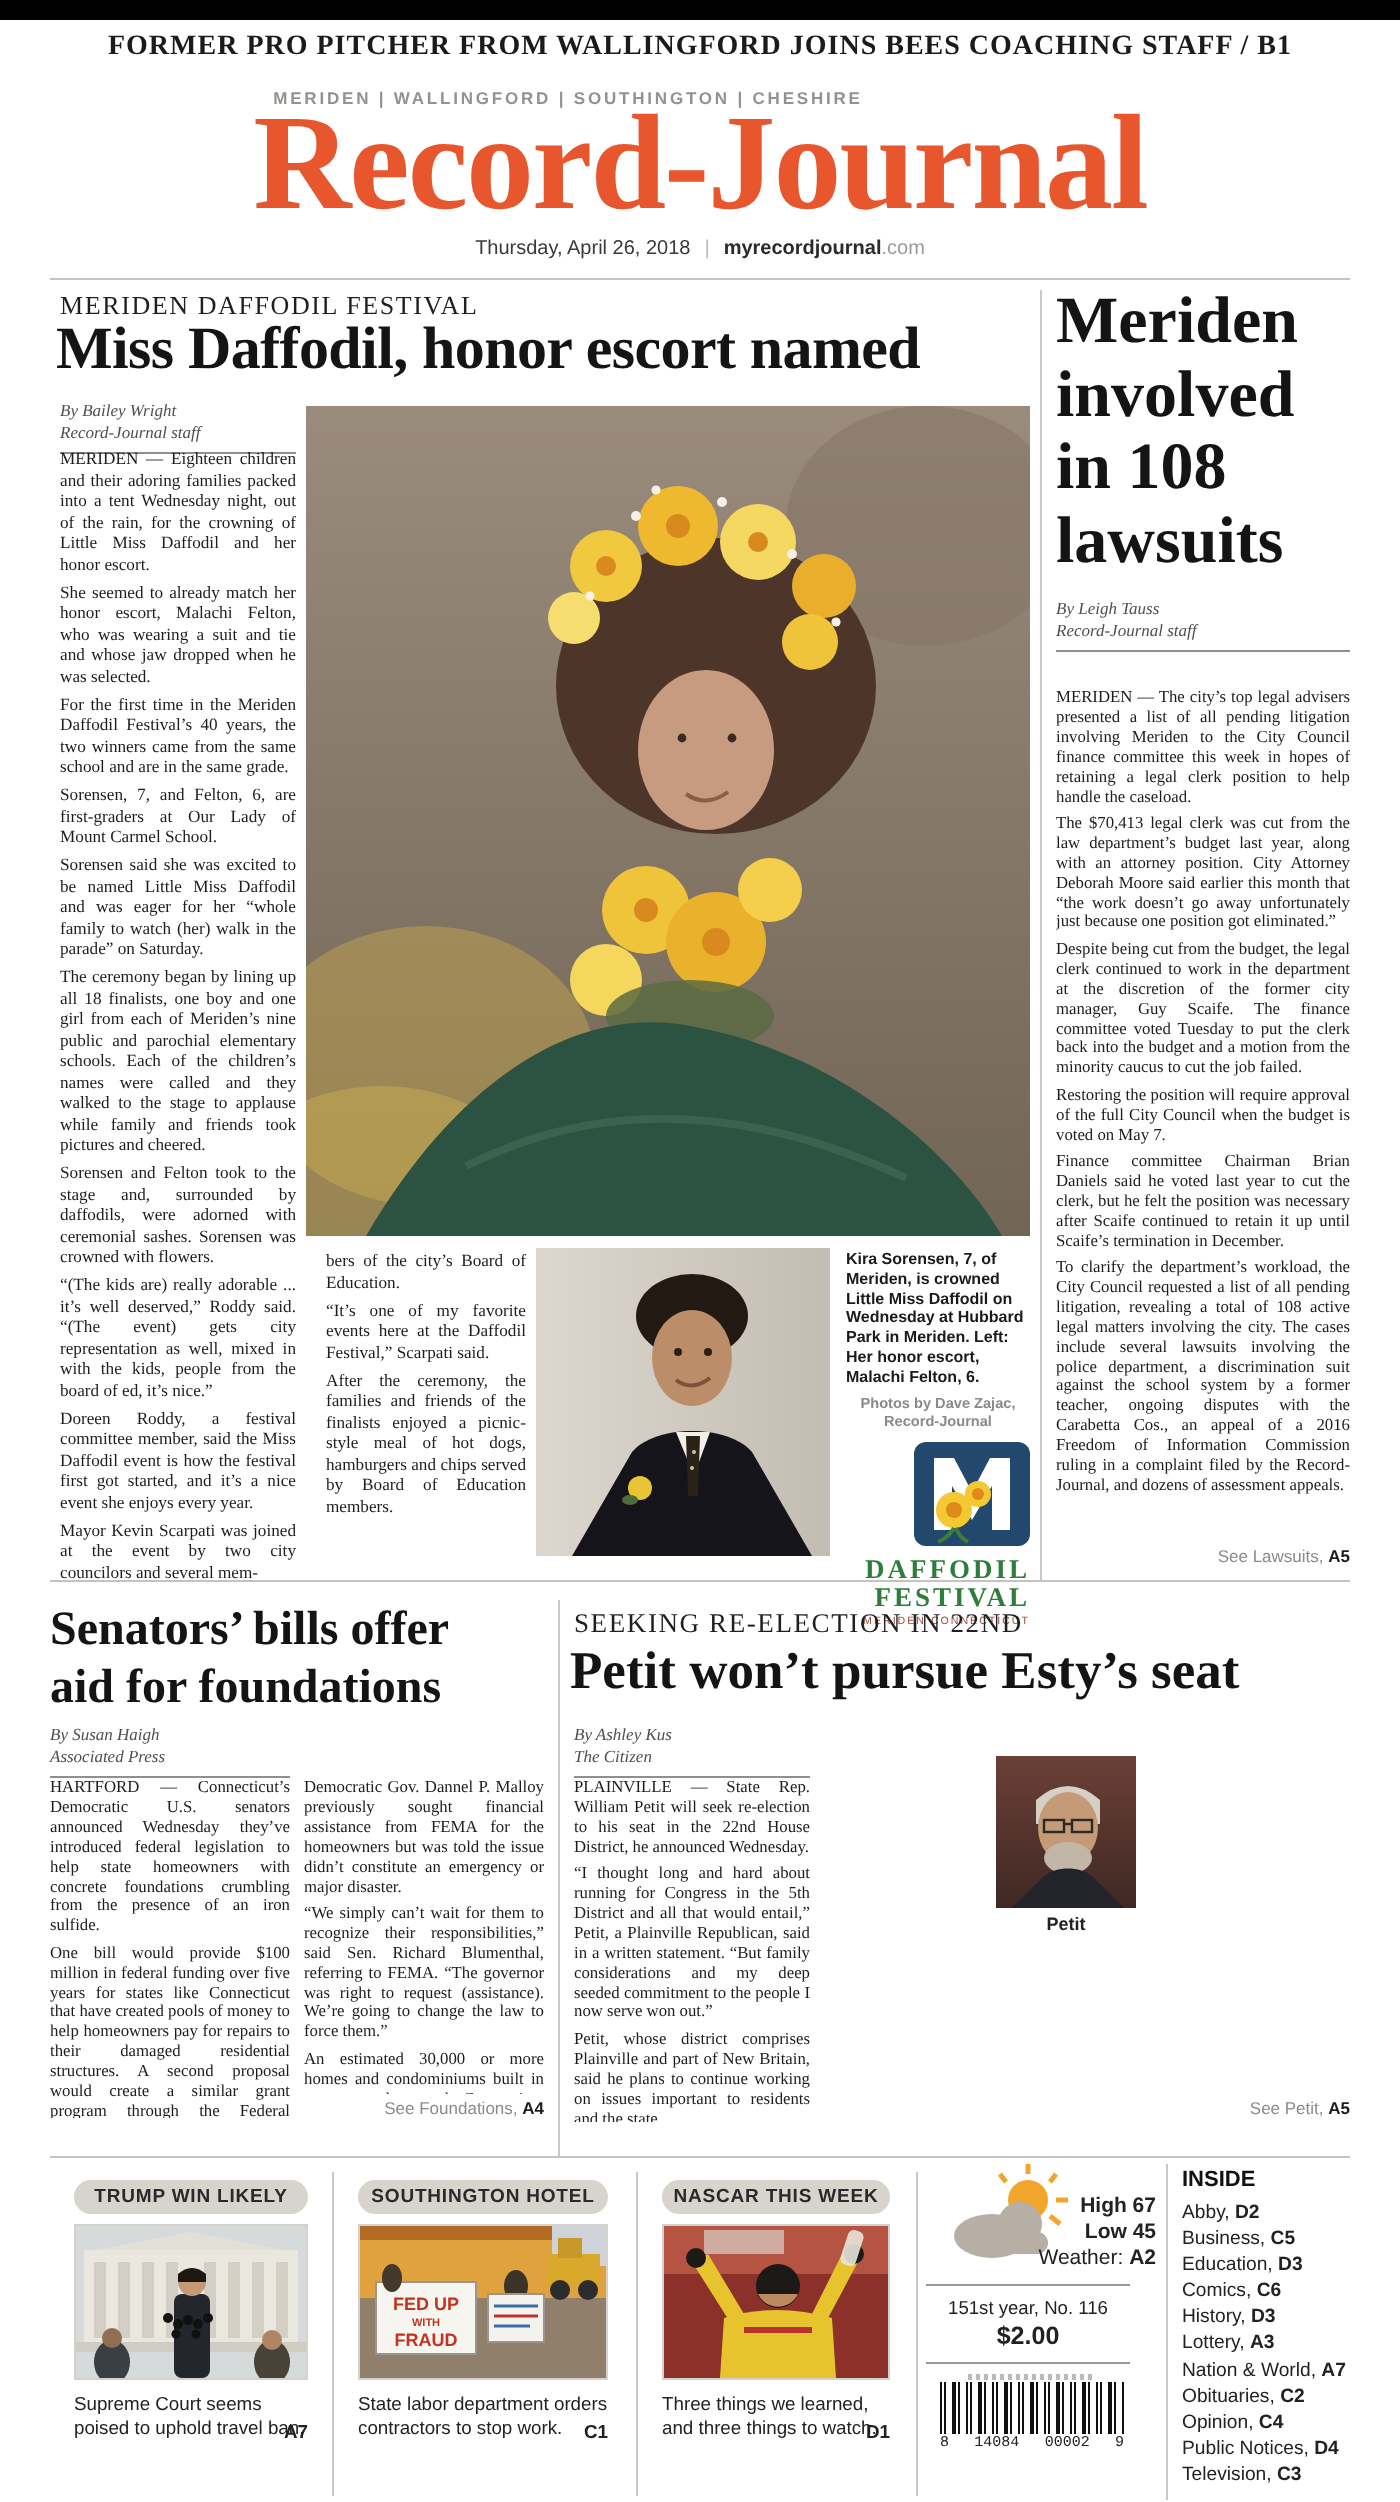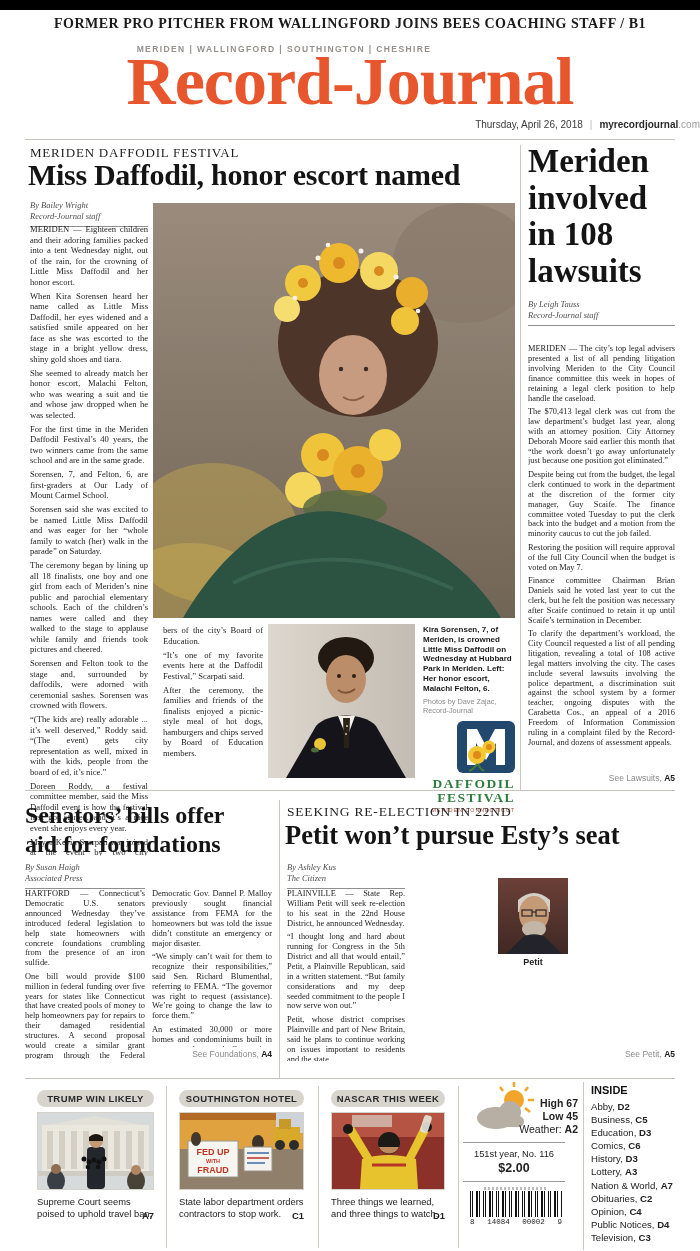--- a/index.html
+++ b/index.html
@@ -8,40 +8,40 @@
   .abs{position:absolute;}
   .sans{font-family:"Liberation Sans","DejaVu Sans",sans-serif;}
   
   #topbar{left:0;top:0;width:700px;height:10px;background:#000;}
   #banner{left:0;top:16px;width:700px;text-align:center;font-weight:bold;font-size:14px;
           letter-spacing:.5px;color:#1b1b1b;}
   #cities{left:0;top:44px;width:568px;text-align:center;font-weight:bold;font-size:8.5px;
           letter-spacing:1.4px;color:#95918c;}
   #masthead{left:0;top:48px;width:700px;text-align:center;font-weight:bold;font-size:68px;
             line-height:66px;letter-spacing:-1px;color:#e8562d;}
-  #dateline{left:0;top:119px;width:700px;text-align:right;font-size:10px;color:#3a3a3a;}
+  #dateline{left:0;top:119px;width:700px;text-align:center;font-size:10px;color:#3a3a3a;}
   #dateline .sep{color:#bbb;margin:0 7px;}
   #dateline .site{font-weight:bold;color:#2b2b2b;}
   #dateline .tld{color:#9a9a9a;}
   .hr{background:#c6c2bd;height:1px;}
   .vr{background:#ccc9c4;width:1px;}
   
   .kicker{font-size:13px;letter-spacing:.8px;color:#1f1f1f;}
   .headline{font-weight:bold;color:#141414;}
   .byline{font-style:italic;font-size:8.5px;line-height:10.5px;color:#4f4f4f;
           padding-bottom:5px;border-bottom:1px solid #8f8f8f;}
   .col{overflow:hidden;font-size:8.6px;line-height:10.5px;}
   .col p{margin:0 0 3.5px 0;text-align:justify;}
   .small .col{font-size:8.4px;line-height:9.9px;}
   .jump{font-size:8.5px;color:#8a8a8a;text-align:right;}
   .jump b{color:#1d1d1d;}
   .jump,.caption,.credit,.pill,.teaser-cap{font-family:"Liberation Sans","DejaVu Sans",sans-serif;}
   
   .caption{font-size:8px;line-height:9.8px;font-weight:bold;color:#1a1a1a;}
-  .credit{font-size:7.3px;line-height:9px;color:#8a8a8a;text-align:left;margin-top:3px;font-weight:normal;}
+  .credit{font-size:7.3px;line-height:9px;color:#8a8a8a;text-align:center;margin-top:3px;font-weight:bold;}
   #dafflogo{text-align:right;margin-top:6px;}
   #dafflogo .l1{font-size:13.5px;font-weight:bold;letter-spacing:1.5px;color:#2e7d3a;line-height:14px;}
   #dafflogo .l3{font-family:"Liberation Sans",sans-serif;font-size:5.3px;letter-spacing:1px;color:#a04a36;margin-top:2px;}
   
   .sp-r{float:right;width:42px;height:66px;}
   .sp-l{float:left;width:40px;height:82px;}
   #petit-cap{font-family:"Liberation Sans",sans-serif;font-weight:bold;font-size:9px;text-align:center;color:#222;}
   
   .pill{background:#d7d3cd;border-radius:9px;height:17px;line-height:17px;text-align:center;
         font-weight:bold;font-size:9.5px;letter-spacing:.4px;color:#2a2a2a;}
@@ -76,21 +76,20 @@
 <div class="abs hr" style="left:25px;top:139px;width:650px;"></div>
 
 <div class="abs kicker" style="left:30px;top:145px;">MERIDEN DAFFODIL FESTIVAL</div>
 <div class="abs headline" style="left:28px;top:158px;width:500px;font-size:30px;letter-spacing:-.3px;">Miss Daffodil, honor escort named</div>
 <div class="abs byline" style="left:30px;top:200px;width:118px;">
   <div>By Bailey Wright</div>
   <div>Record-Journal staff</div>
 </div>
 <div class="abs col" style="left:30px;top:224px;width:118px;height:632px;">
     <p>MERIDEN — Eighteen children and their adoring families packed into a tent Wednesday night, out of the rain, for the crowning of Little Miss Daffodil and her honor escort.</p>
-    <p>When Kira Sorensen heard her name called as Little Miss Daffodil, her eyes widened and a satisfied smile appeared on her face as she was escorted to the stage in a bright yellow dress, shiny gold shoes and tiara.</p>
     <p>She seemed to already match her honor escort, Malachi Felton, who was wearing a suit and tie and whose jaw dropped when he was selected.</p>
     <p>For the first time in the Meriden Daffodil Festival’s 40 years, the two winners came from the same school and are in the same grade.</p>
     <p>Sorensen, 7, and Felton, 6, are first-graders at Our Lady of Mount Carmel School.</p>
     <p>Sorensen said she was excited to be named Little Miss Daffodil and was eager for her “whole family to watch (her) walk in the parade” on Saturday.</p>
     <p>The ceremony began by lining up all 18 finalists, one boy and one girl from each of Meriden’s nine public and parochial elementary schools. Each of the children’s names were called and they walked to the stage to applause while family and friends took pictures and cheered.</p>
     <p>Sorensen and Felton took to the stage and, surrounded by daffodils, were adorned with ceremonial sashes. Sorensen was crowned with flowers.</p>
     <p>“(The kids are) really adorable ... it’s well deserved,” Roddy said. “(The event) gets city representation as well, mixed in with the kids, people from the board of ed, it’s nice.”</p>
     <p>Doreen Roddy, a festival committee member, said the Miss Daffodil event is how the festival first got started, and it’s a nice event she enjoys every year.</p>
     <p>Mayor Kevin Scarpati was joined at the event by two city councilors and several mem-</p>
   </div>

